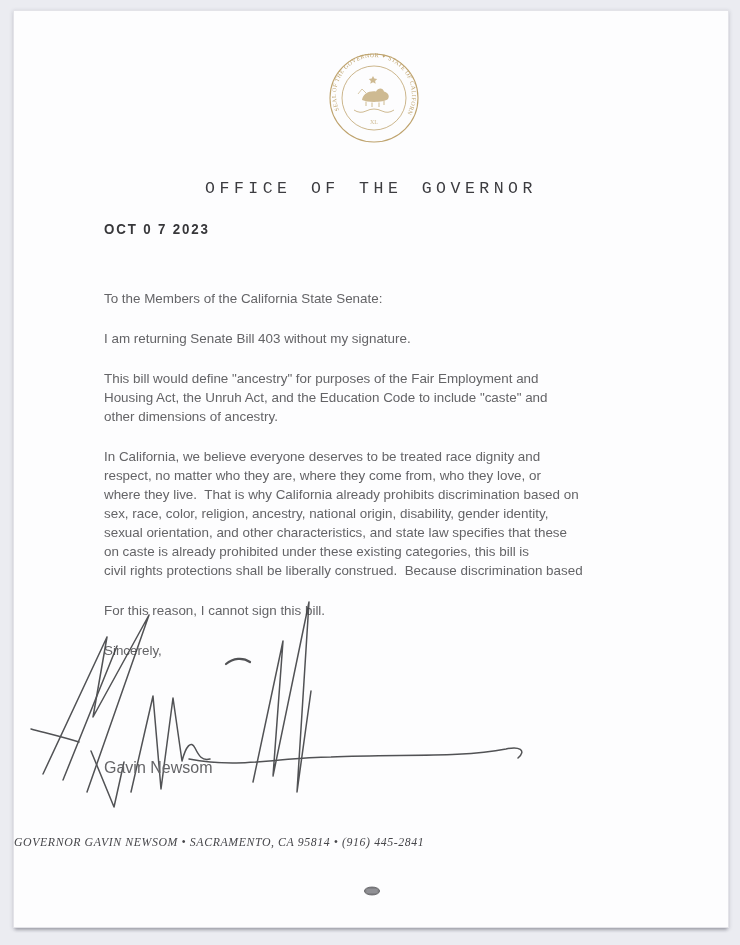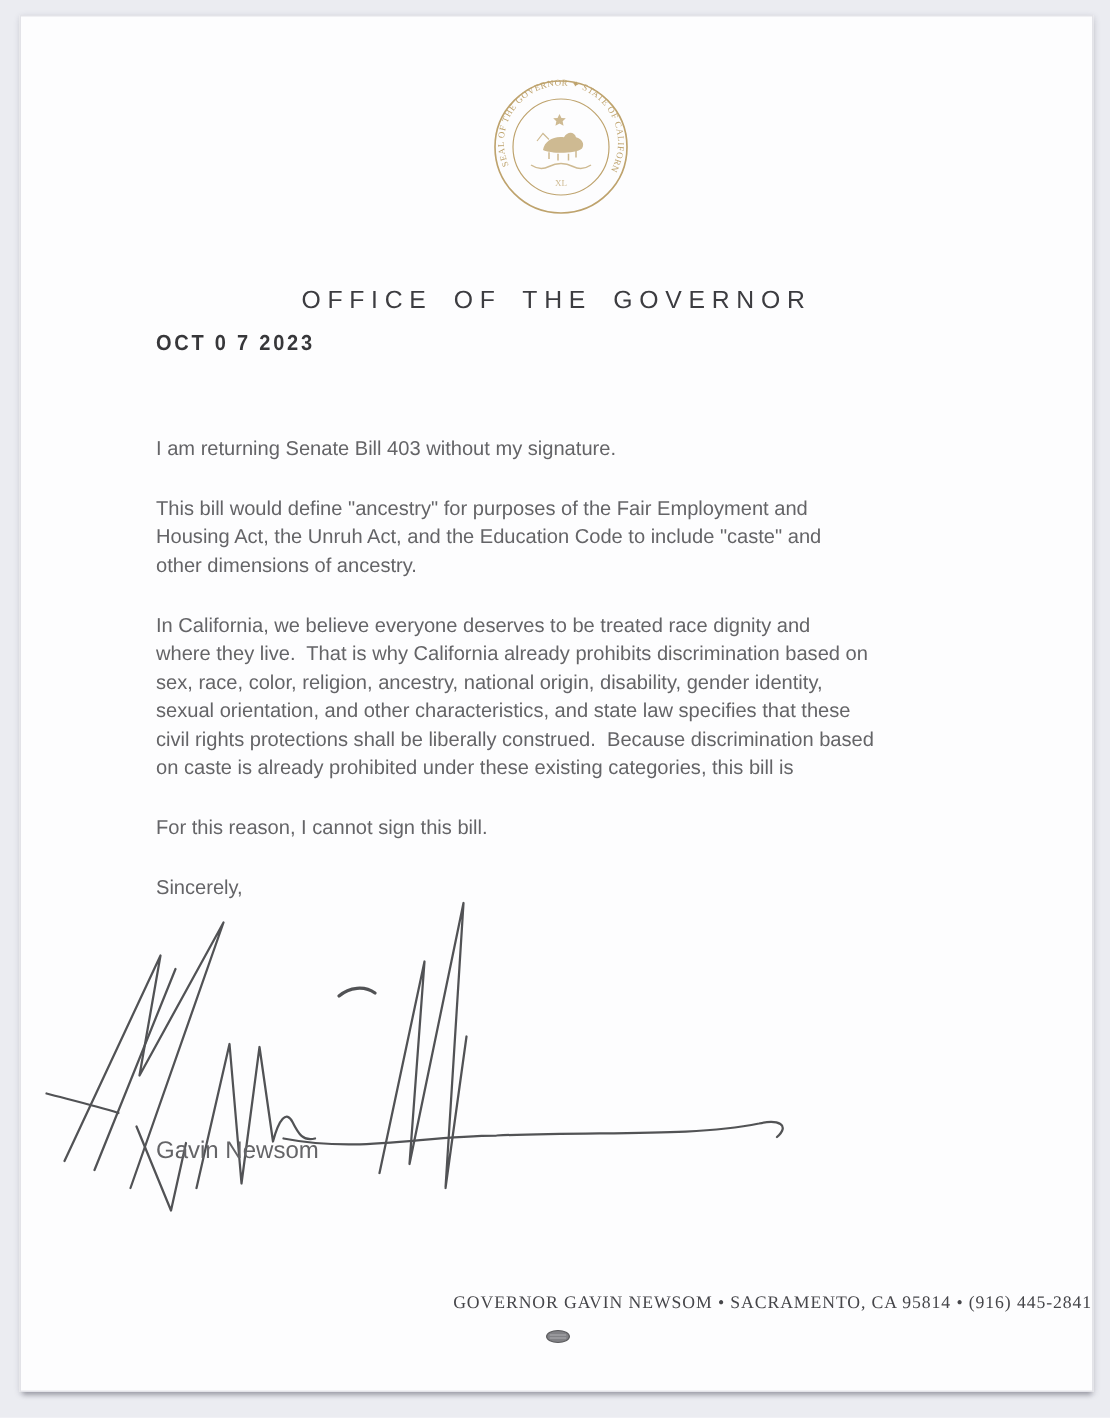--- a/index.html
+++ b/index.html
@@ -19,24 +19,24 @@
   }
   .seal-wrap {
     position: absolute;
     left: 310px; top: 36px;
     width: 100px; height: 102px;
     filter: blur(0.45px);
     opacity: 0.88;
   }
   .office-title {
     position: absolute;
-    left: 0; top: 180px;
+    left: 0; top: 168px;
     width: 100%;
     text-align: center;
-    font-family: Liberation Sans, sans-serif;
+    font-family: Liberation Mono, monospace;
     font-size: 16.5px;
     letter-spacing: 4.5px;
     word-spacing: 5px;
     color: #3c3c40;
   }
   .date-stamp {
     position: absolute;
     left: 90px; top: 210px;
     font-family: "Liberation Sans", sans-serif;
     font-weight: 700;
@@ -62,27 +62,28 @@
     font-size: 16px;
     white-space: pre;
   }
   .signature-svg {
     position: absolute;
     left: 7px; top: 585px;
     width: 540px; height: 215px;
   }
   .footer-line {
     position: absolute;
-    left: 0; top: 850px;
+    left: 0; top: 824px;
     width: 100%;
-    text-align: right;
+    text-align: left;
     font-family: "Liberation Serif", serif;
     font-size: 11.8px;
     letter-spacing: 0.6px;
     color: #46464a;
+    font-style: italic;
   }
   .union-bug {
     position: absolute;
     left: 349px; top: 875px;
     width: 18px; height: 10px;
     opacity: 0.85;
     filter: blur(0.3px);
   }
 </style>
 </head>
@@ -115,34 +116,38 @@
       </g>
     </svg>
   </div>
 
   <div class="office-title">OFFICE OF THE GOVERNOR</div>
 
   <div class="date-stamp">OCT 0 7 2023</div>
 
   <div class="body-text">
     <div class="para">
+      <div class="line">To the Members of the California State Senate:</div>
+    </div>
+    <div class="para">
       <div class="line">I am returning Senate Bill 403 without my signature.</div>
     </div>
     <div class="para">
       <div class="line">This bill would define "ancestry" for purposes of the Fair Employment and</div>
       <div class="line">Housing Act, the Unruh Act, and the Education Code to include "caste" and</div>
       <div class="line">other dimensions of ancestry.</div>
     </div>
     <div class="para">
       <div class="line">In California, we believe everyone deserves to be treated race dignity and</div>
+      <div class="line">respect, no matter who they are, where they come from, who they love, or</div>
       <div class="line">where they live.  That is why California already prohibits discrimination based on</div>
       <div class="line">sex, race, color, religion, ancestry, national origin, disability, gender identity,</div>
       <div class="line">sexual orientation, and other characteristics, and state law specifies that these</div>
+      <div class="line">on caste is already prohibited under these existing categories, this bill is</div>
       <div class="line">civil rights protections shall be liberally construed.  Because discrimination based</div>
-      <div class="line">on caste is already prohibited under these existing categories, this bill is</div>
     </div>
     <div class="para">
       <div class="line">For this reason, I cannot sign this bill.</div>
     </div>
     <div class="para">
       <div class="line">Sincerely,</div>
     </div>
   </div>
 
   <svg class="signature-svg" viewBox="0 0 540 215">

